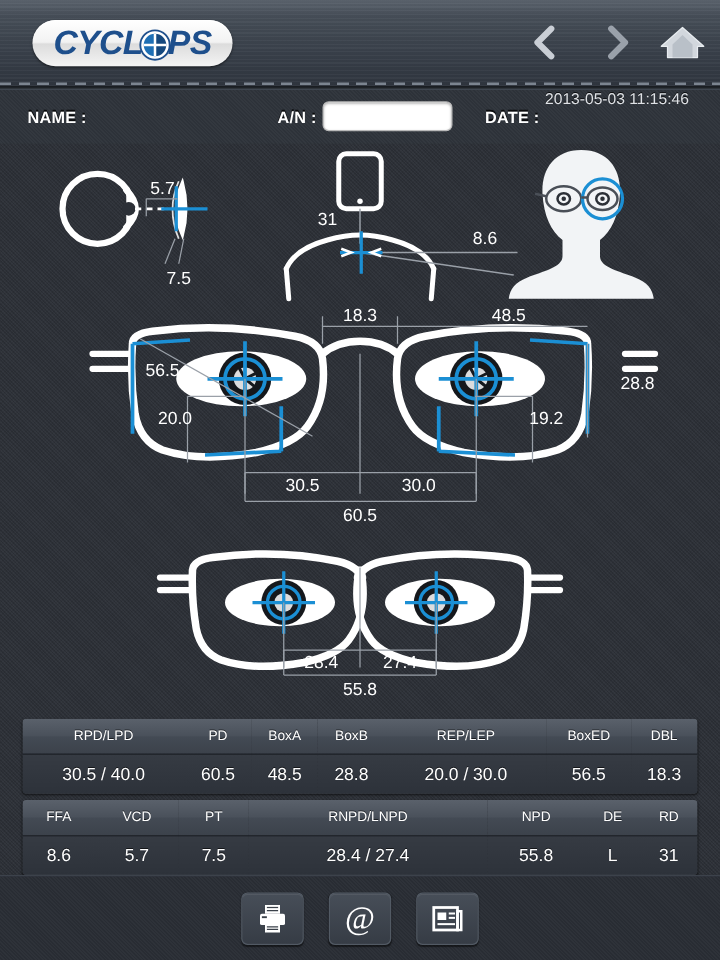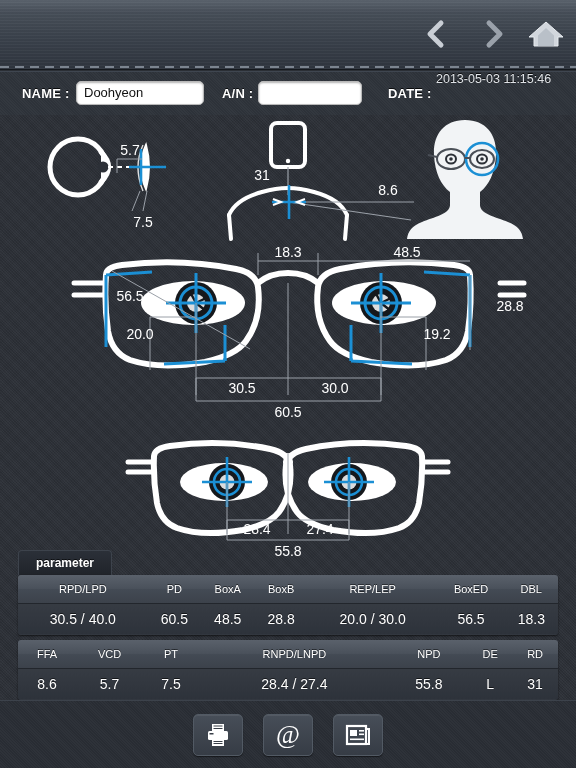--- a/index.html
+++ b/index.html
@@ -272,20 +272,27 @@
     cursor: pointer;
     box-shadow: 0 1px 1px rgba(0,0,0,0.5), inset 0 1px 0 rgba(255,255,255,0.07);
   }
   .tool-btn svg { display: block; }
 </style>
 </head>
 <body>
 
 <div id="topbar">
 
+  <div id="logo">
+    <span class="logo-text">
+        <span>CYCL</span>
+        <span class="logo-target"></span>
+        <span>PS</span>
+      </span>
+  </div>
 
   <div class="nav-btn" id="nav-prev">
     <svg width="42" height="40" viewBox="0 0 42 40">
       <path d="M26 9 L15 20 L26 31" fill="none" stroke="#c9ced5" stroke-width="5" stroke-linecap="round" stroke-linejoin="round"></path>
     </svg>
   </div>
 
   <div class="nav-btn" id="nav-next">
     <svg width="42" height="40" viewBox="0 0 42 40">
       <path d="M16 9 L27 20 L16 31" fill="none" stroke="#9aa1aa" stroke-width="5" stroke-linecap="round" stroke-linejoin="round"></path>
@@ -297,21 +304,20 @@
       <path d="M19 7 L36 22 L31 22 L31 31 L7 31 L7 22 L2 22 Z" fill="#d2d7dd" stroke="#e8ecf0" stroke-width="1" stroke-linejoin="round"></path>
       <path d="M19 13 L27 20.5 L27 31 L11 31 L11 20.5 Z" fill="#b9c0c8"></path>
     </svg>
   </div>
 
   <div id="stitch"></div>
 </div>
 
 <div id="infobar">
   <span class="field-label" id="name-label">NAME :</span>
-  <div class="text-input" id="name-input">Doohyeon</div>
 
   <span class="field-label" id="an-label">A/N :</span>
   <div class="text-input" id="an-input"></div>
 
   <span class="field-label" id="date-label">DATE :</span>
   <span id="date-value">2013-05-03 11:15:46</span>
 </div>
 
 <div id="canvas" class="texture">
 
@@ -513,21 +519,20 @@
       <text class="dim-text" x="320" y="104">27.4</text>
       <path d="M227 90 L227 110" class="dim-line"></path>
       <path d="M349 90 L349 110" class="dim-line"></path>
       <path d="M227 110 L349 110" class="dim-line"></path>
       <text class="dim-text" x="288" y="126">55.8</text>
     </g>
   </svg>
 </div>
 
 <div id="tabs">
-  <div class="tab active">parameter</div>
 </div>
 
 <div class="data-table" id="table-1">
   <table>
     <thead>
       <tr>
         <th>RPD/LPD</th>
         <th>PD</th>
         <th>BoxA</th>
         <th>BoxB</th>

